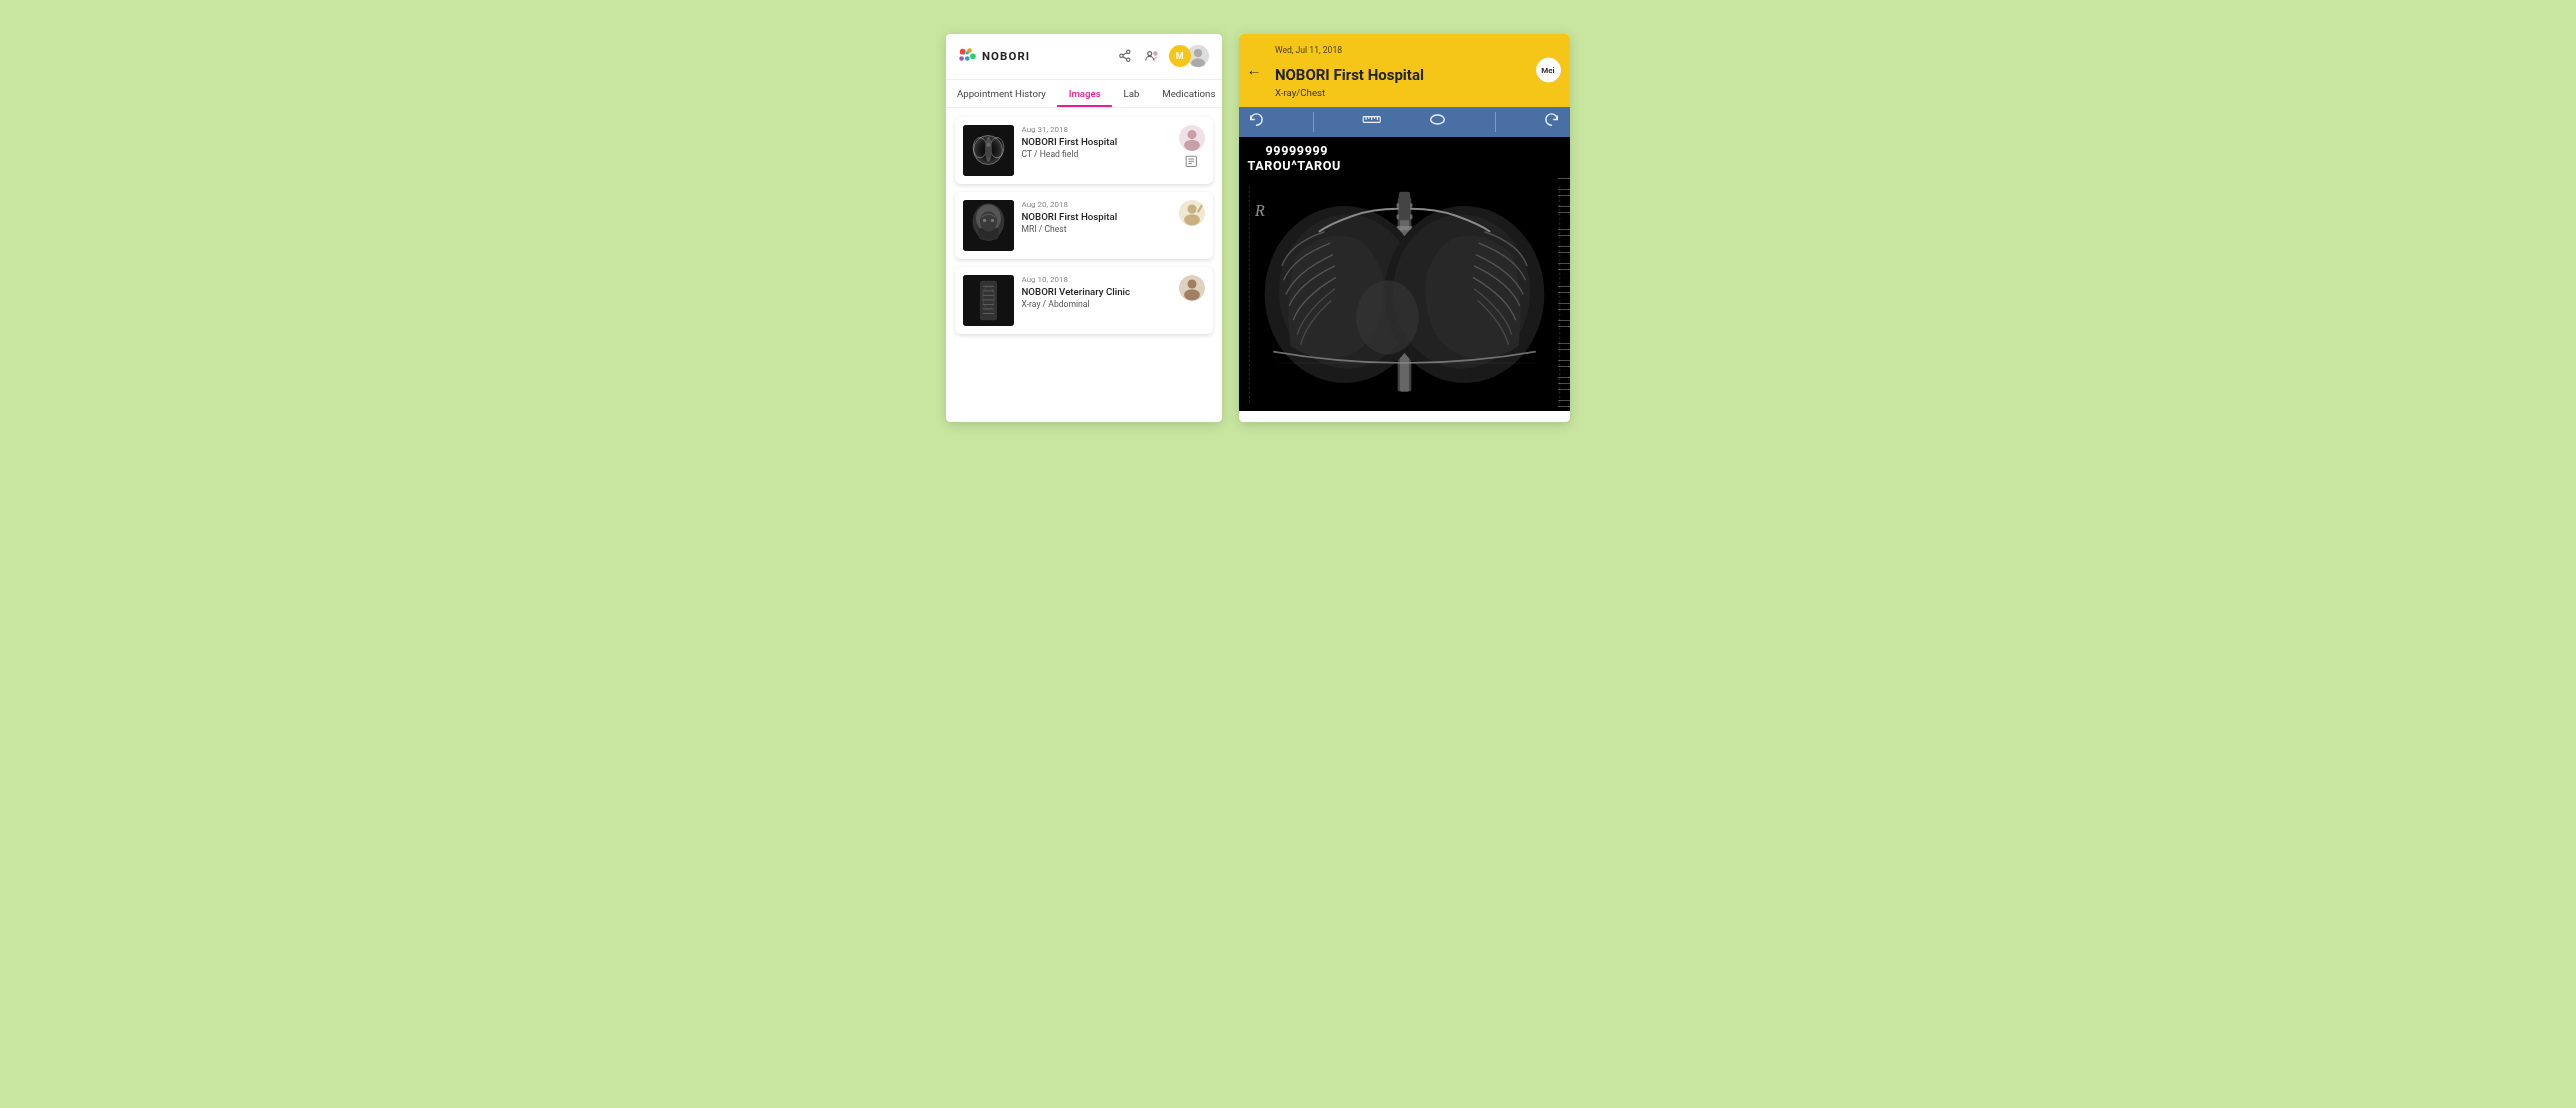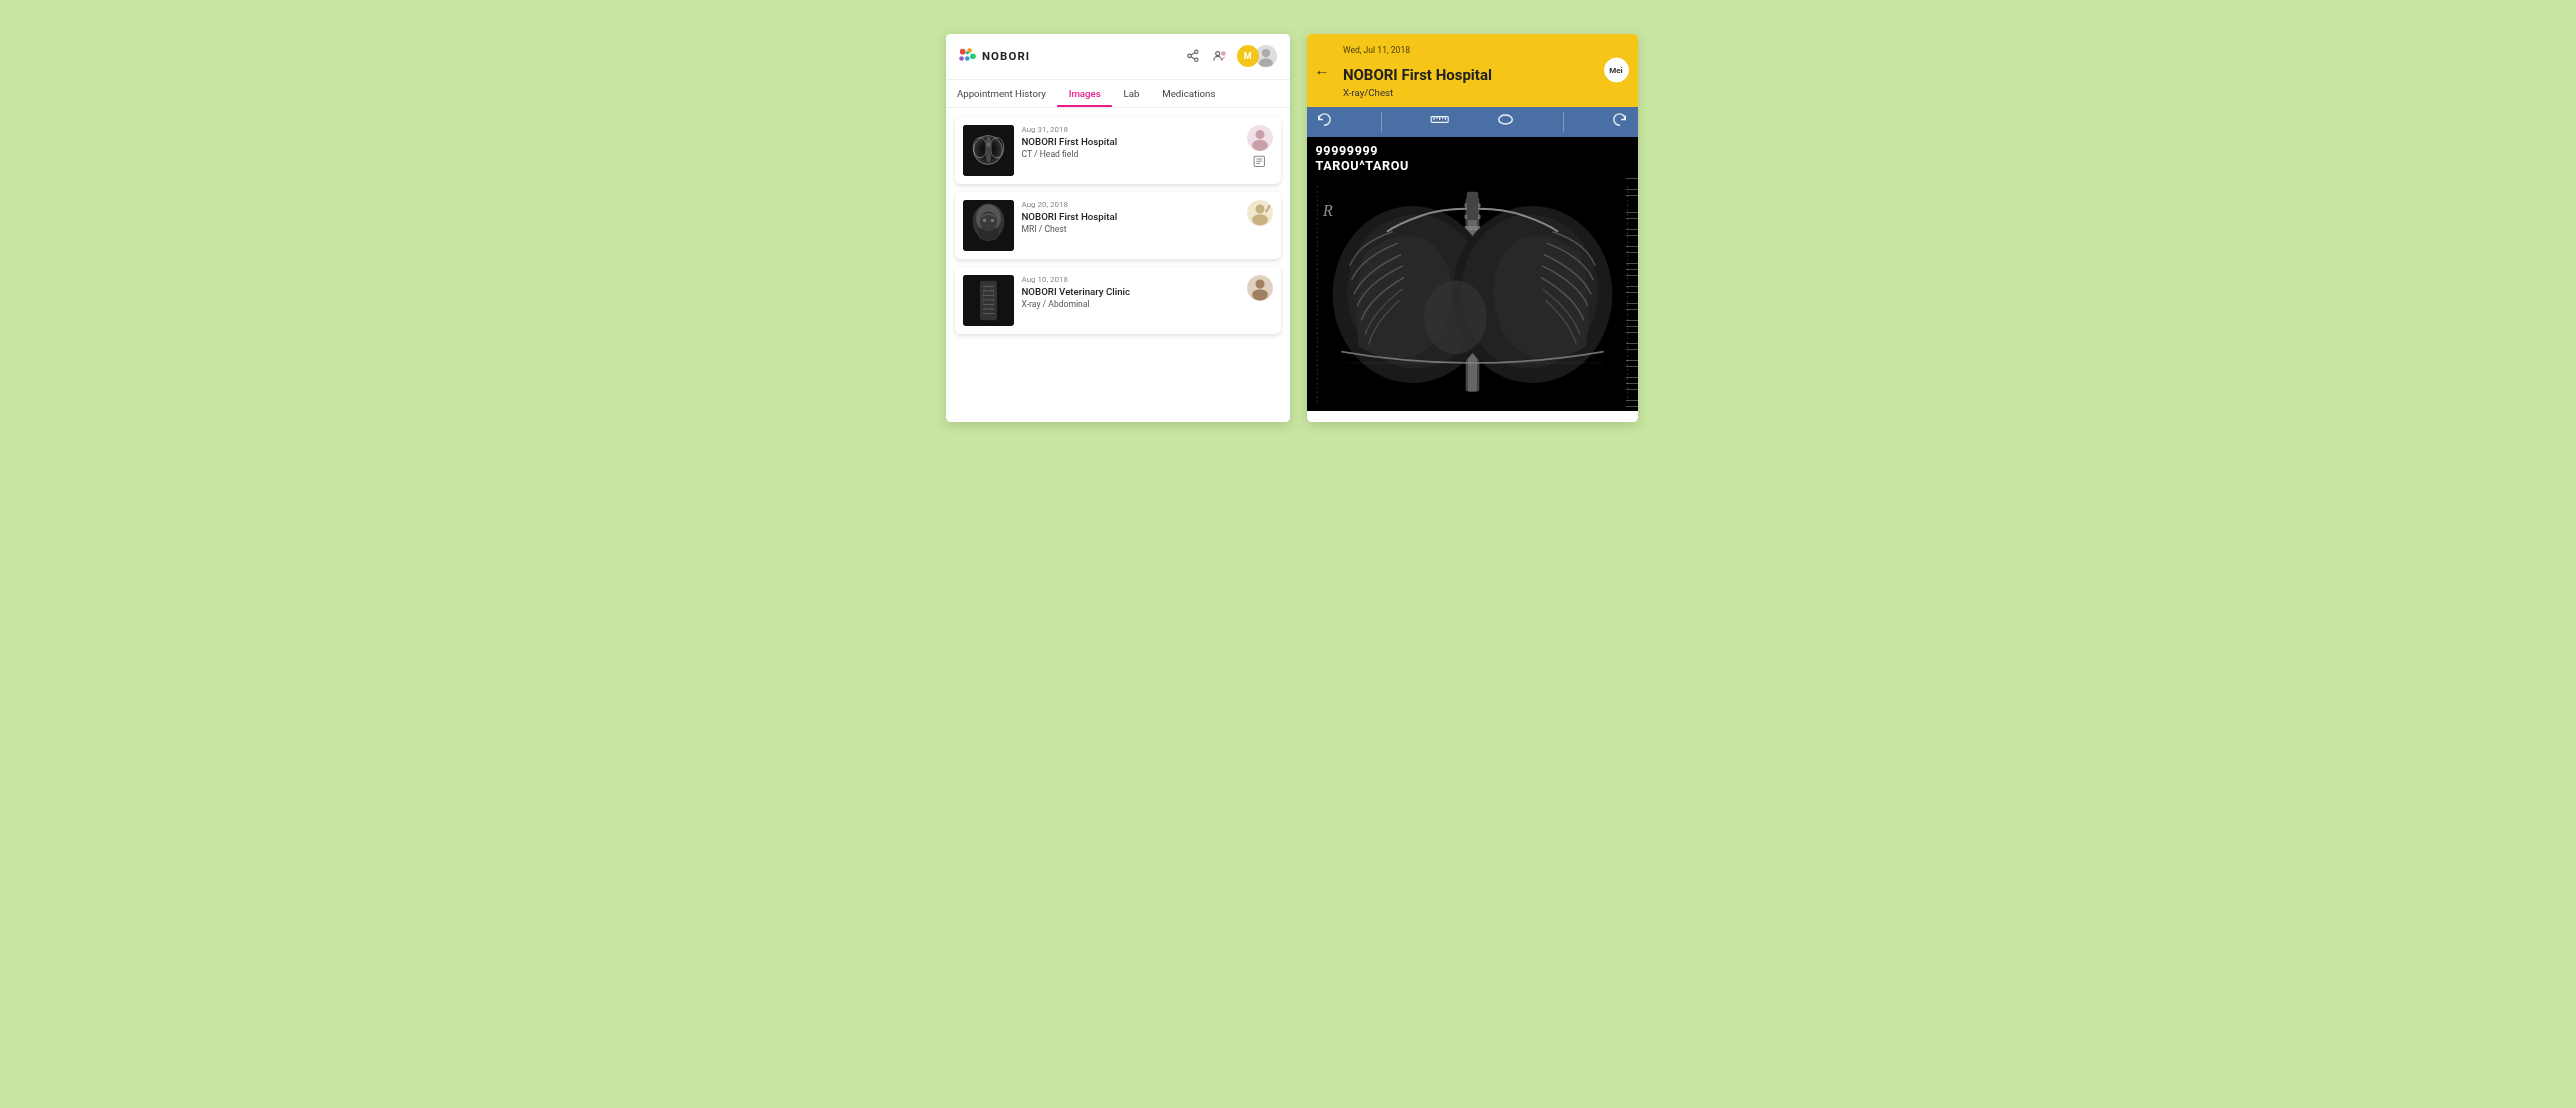--- a/index.html
+++ b/index.html
@@ -20,21 +20,21 @@
       gap: 17px;
       align-items: flex-start;
       width: 100%;
       max-width: 685px;
     }
 
     
     .left-panel {
       background: #fff;
       border-radius: 4.6px;
-      width: 344px;
+      width: 276px;
       min-height: 388px;
       box-shadow: 0 2.3px 11.4px rgba(0,0,0,0.15);
       overflow: hidden;
       flex-shrink: 0;
     }
 
     .top-bar {
       display: flex;
       align-items: center;
       padding: 10.3px 11.4px;
@@ -344,20 +344,21 @@
 
     .xray-patient-info {
       padding: 5.7px 9px;
       color: #fff;
     }
 
     .patient-id {
       font-size: 12.6px;
       font-weight: 700;
       letter-spacing: 0.6px;
+      margin-left: 18px;
     }
 
     .patient-name {
       font-size: 12.6px;
       font-weight: 700;
       letter-spacing: 0.6px;
     }
 
     .xray-image-area {
       flex: 1;

